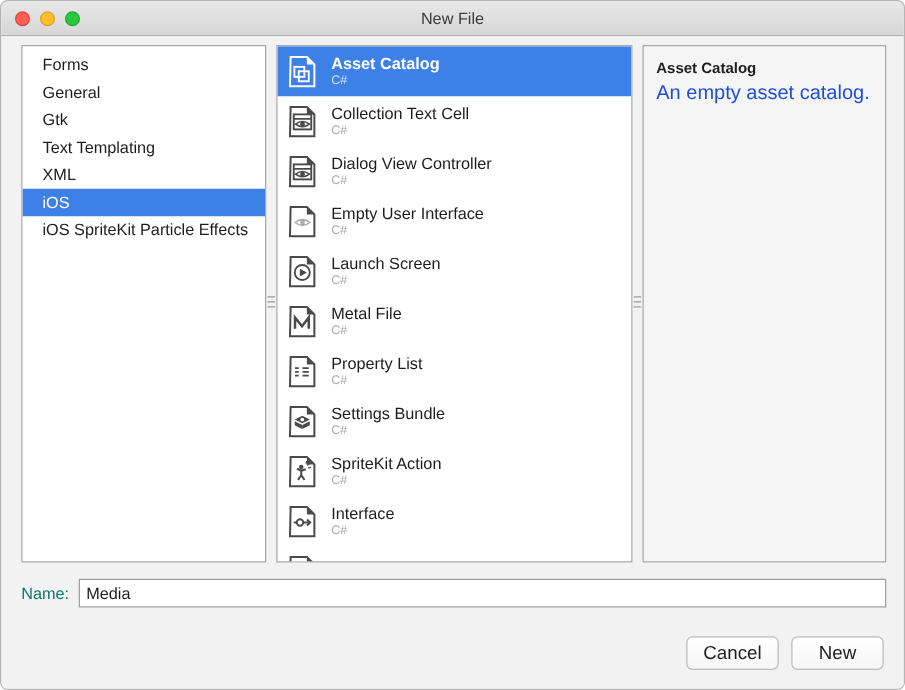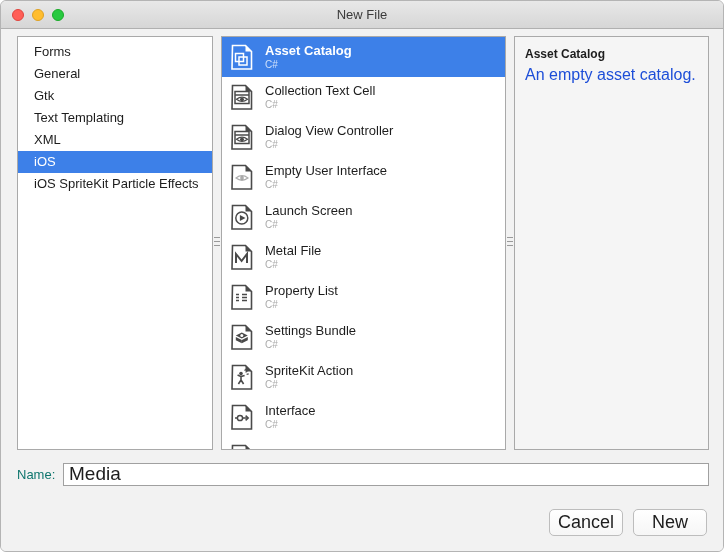--- a/index.html
+++ b/index.html
@@ -181,39 +181,39 @@
   #name-label {
     font-size: 13px; color: #0f766e;
     width: 46px; flex: 0 0 46px;
   }
   #name-input {
     flex: 1 1 auto;
     height: 23px;
     border: 1px solid #a0a0a0;
     background: #ffffff;
     font-family: "Liberation Sans", sans-serif;
-    font-size: 19px;
+    font-size: 13px;
     color: #1d1d1d;
     padding: 0 5px;
     outline: none;
     border-radius: 0;
   }
 
   
   #footer {
     position: absolute;
     right: 16px; top: 479px;
     display: flex; gap: 10px;
   }
   .btn {
     min-width: 74px;
     height: 27px;
     padding: 0 0;
     font-family: "Liberation Sans", sans-serif;
-    font-size: 18px;
+    font-size: 15px;
     color: #1d1d1d;
     background: linear-gradient(to bottom, #ffffff 0%, #f6f6f6 100%);
     border: 1px solid #bdbdbd;
     border-radius: 5px;
     cursor: default;
   }
 </style>
 </head>
 <body>
 

